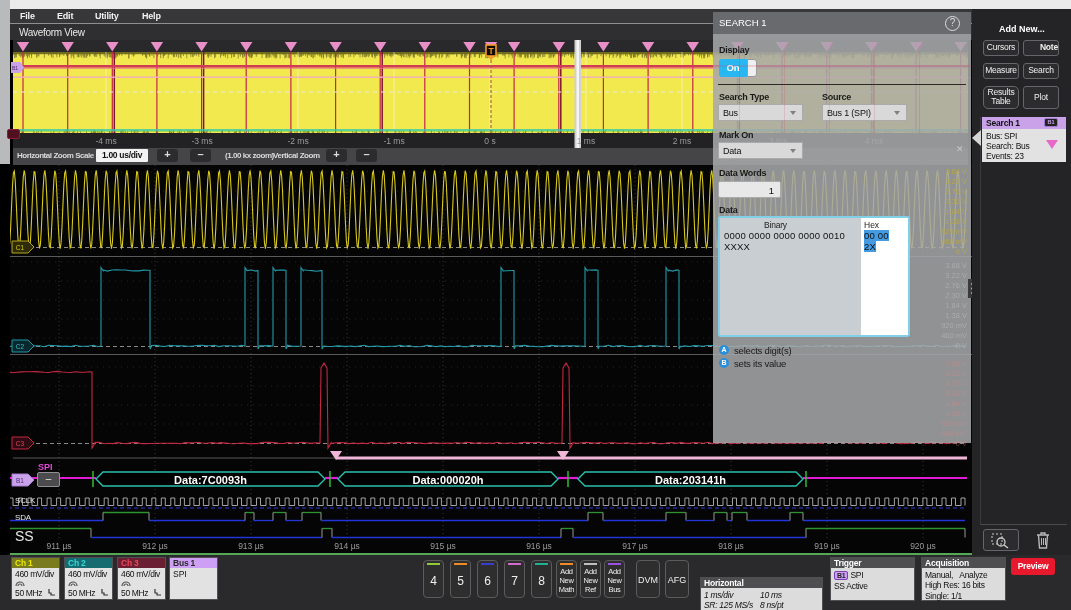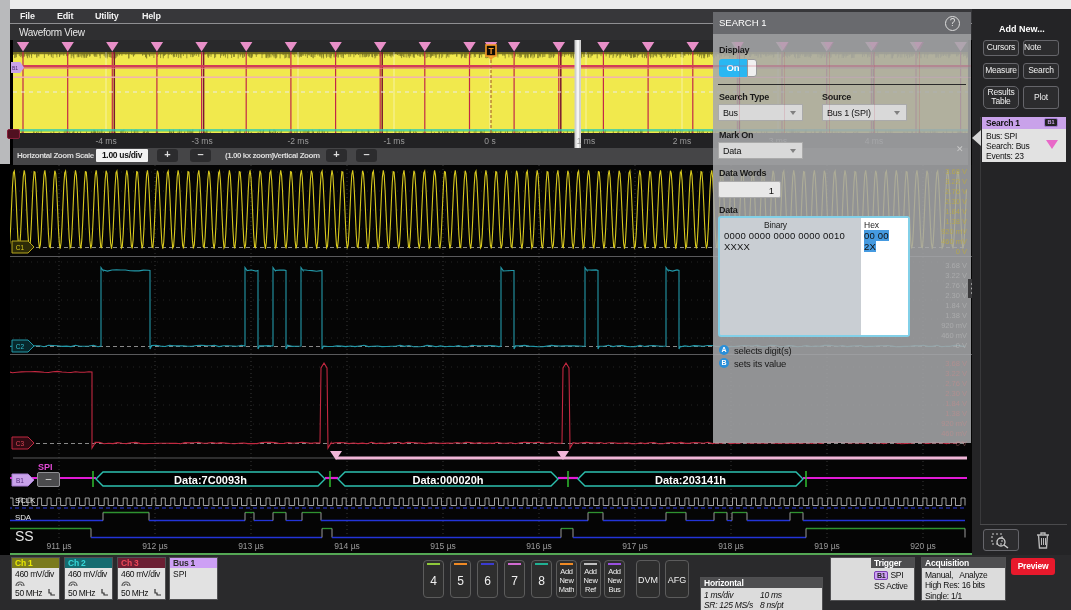--- a/index.html
+++ b/index.html
@@ -332,21 +332,21 @@
     <div style="color:#f0f0f0;font-size:9px;text-align:center;margin-top:15px;line-height:1;">AFG</div>
   </div>
 <div style="position:absolute;left:700px;top:557px;width:123px;height:44px;background:#dcdcdc;border:1px solid #505052;margin-top:20px;">
     <div style="background:#4e4e50;height:10px;font-size:8.5px;font-weight:bold;color:#fff;padding-left:3px;line-height:10px;letter-spacing:-0.2px;">Horizontal</div>
     <div style="font-size:8.5px;color:#111;line-height:1.22;padding:2px 8px 0 3px;letter-spacing:-0.3px;font-style:italic;">
       <div><span style="display:inline-block;width:56px;">1 ms/div</span>10 ms</div>
       <div><span style="display:inline-block;width:56px;">SR: 125 MS/s</span>8 ns/pt</div>
       <div><span style="display:inline-block;width:56px;">RL: 1.25 Mpts</span><span style="display:inline-block;width:7px;height:8px;background:#f0a020;border-radius:2px;color:#7a4a00;font-size:6px;line-height:8px;text-align:center;vertical-align:-1px;">▲</span> 50%</div>
     </div>
   </div>
-<div style="position:absolute;left:830px;top:557px;width:85px;height:44px;background:#dcdcdc;border:1px solid #505052;padding-left:40px;">
+<div style="position:absolute;left:830px;top:557px;width:85px;height:44px;background:#dcdcdc;border:1px solid #505052;">
     <div style="background:#4e4e50;height:10px;font-size:8.5px;font-weight:bold;color:#fff;padding-left:3px;line-height:10px;letter-spacing:-0.2px;">Trigger</div>
     <div style="font-size:8.5px;color:#111;line-height:1.22;padding:2px 0 0 3px;letter-spacing:-0.3px;">
       <div><span style="background:#cda0f5;border:1px solid #7a40b0;border-radius:2px;font-size:7px;font-weight:bold;padding:0 2px;color:#222;">B1</span> SPI</div>
       <div>SS Active</div>
     </div>
   </div>
 <div style="position:absolute;left:921px;top:557px;width:85px;height:44px;background:#dcdcdc;border:1px solid #505052;">
     <div style="background:#4e4e50;height:10px;font-size:8.5px;font-weight:bold;color:#fff;padding-left:3px;line-height:10px;letter-spacing:-0.2px;">Acquisition</div>
     <div style="font-size:8.5px;color:#111;line-height:1.22;padding:2px 0 0 3px;letter-spacing:-0.3px;">
       <div>Manual, &nbsp;&nbsp;Analyze</div>
@@ -450,21 +450,21 @@
       <circle cx="4.5" cy="9.5" r="1.2" fill="#e0e0e0"></circle>
       <circle cx="4.5" cy="14" r="1.2" fill="#e0e0e0"></circle>
     </svg></div>
 <div style="position:absolute;left:972px;top:9px;width:99px;height:546px;background:#242426;z-index:24;"></div>
 <div style="position:absolute;left:980px;top:117px;width:1px;height:408px;background:#39393b;z-index:24;"></div>
 <div style="position:absolute;left:999px;top:25px;font-size:9px;color:#fff;font-weight:bold;white-space:nowrap;line-height:1;z-index:25;">Add New...</div>
 <div style="position:absolute;left:983px;top:40px;width:36px;height:16px;background:#2c2c2e;border:1px solid #65656a;border-radius:3px;z-index:25;">
     <div style="color:#f0f0f0;font-size:8.5px;text-align:center;line-height:1.15;position:absolute;width:100%;top:50%;transform:translateY(-50%);letter-spacing:-0.2px;">Cursors</div>
   </div>
 <div style="position:absolute;left:1023px;top:40px;width:36px;height:16px;background:#2c2c2e;border:1px solid #65656a;border-radius:3px;z-index:25;">
-    <div style="color:#f0f0f0;font-size:8.5px;text-align:left;line-height:1.15;position:absolute;width:100%;top:50%;transform:translateY(-50%);letter-spacing:-0.2px;">Note</div>
+    <div style="color:#f0f0f0;font-size:8.5px;text-align:right;line-height:1.15;position:absolute;width:100%;top:50%;transform:translateY(-50%);letter-spacing:-0.2px;font-weight:bold;">Note</div>
   </div>
 <div style="position:absolute;left:983px;top:63px;width:36px;height:16px;background:#2c2c2e;border:1px solid #65656a;border-radius:3px;z-index:25;">
     <div style="color:#f0f0f0;font-size:8.5px;text-align:center;line-height:1.15;position:absolute;width:100%;top:50%;transform:translateY(-50%);letter-spacing:-0.2px;">Measure</div>
   </div>
 <div style="position:absolute;left:1023px;top:63px;width:36px;height:16px;background:#2c2c2e;border:1px solid #65656a;border-radius:3px;z-index:25;">
     <div style="color:#f0f0f0;font-size:8.5px;text-align:center;line-height:1.15;position:absolute;width:100%;top:50%;transform:translateY(-50%);letter-spacing:-0.2px;">Search</div>
   </div>
 <div style="position:absolute;left:983px;top:86px;width:36px;height:23px;background:#2c2c2e;border:1px solid #65656a;border-radius:5px;z-index:25;">
     <div style="color:#f0f0f0;font-size:8.5px;text-align:center;line-height:1.15;position:absolute;width:100%;top:50%;transform:translateY(-50%);letter-spacing:-0.2px;">Results<br>Table</div>
   </div>

